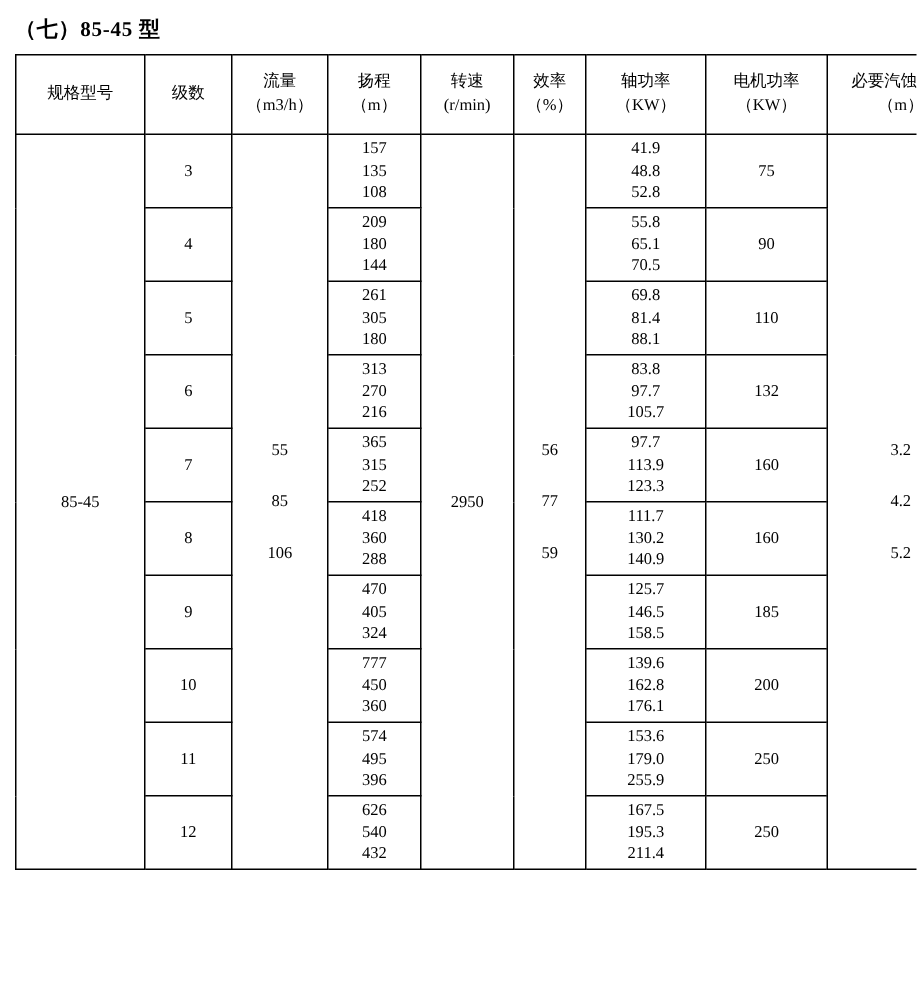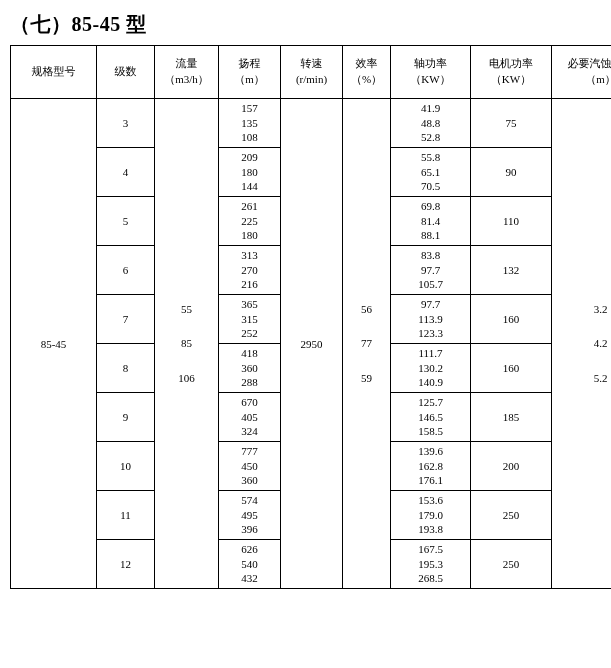--- a/index.html
+++ b/index.html
@@ -15,21 +15,21 @@
     -webkit-font-smoothing: antialiased;
   }
   .page {
     position: relative;
     width: 611px;
     height: 668px;
     box-sizing: border-box;
     padding: 0;
   }
   .doc-title {
-    font-size: 20px;
+    font-size: 14px;
     font-weight: bold;
     font-family: "Liberation Serif", "DejaVu Serif", serif;
     margin: 11px 0 7px 10px;
     letter-spacing: 0.5px;
   }
   table.spec {
     border-collapse: collapse;
     width: 591px;
     margin-left: 10px;
     table-layout: fixed;
@@ -204,21 +204,21 @@
           <span class="v">65.1</span>
           <span class="v">70.5</span>
         </td>
         <td class="motor-cell">90</td>
       </tr>
 
       <tr>
         <td class="stage-cell">5</td>
         <td class="triple">
           <span class="v">261</span>
-          <span class="v">225</span>
+          <span class="v">305</span>
           <span class="v">180</span>
         </td>
         <td class="triple">
           <span class="v">69.8</span>
           <span class="v">81.4</span>
           <span class="v">88.1</span>
         </td>
         <td class="motor-cell">110</td>
       </tr>
 
@@ -263,21 +263,21 @@
           <span class="v">111.7</span>
           <span class="v">130.2</span>
           <span class="v">140.9</span>
         </td>
         <td class="motor-cell">160</td>
       </tr>
 
       <tr>
         <td class="stage-cell">9</td>
         <td class="triple">
-          <span class="v">670</span>
+          <span class="v">470</span>
           <span class="v">405</span>
           <span class="v">324</span>
         </td>
         <td class="triple">
           <span class="v">125.7</span>
           <span class="v">146.5</span>
           <span class="v">158.5</span>
         </td>
         <td class="motor-cell">185</td>
       </tr>
@@ -300,34 +300,34 @@
       <tr>
         <td class="stage-cell">11</td>
         <td class="triple">
           <span class="v">574</span>
           <span class="v">495</span>
           <span class="v">396</span>
         </td>
         <td class="triple">
           <span class="v">153.6</span>
           <span class="v">179.0</span>
-          <span class="v">193.8</span>
+          <span class="v">255.9</span>
         </td>
         <td class="motor-cell">250</td>
       </tr>
 
       <tr>
         <td class="stage-cell">12</td>
         <td class="triple">
           <span class="v">626</span>
           <span class="v">540</span>
           <span class="v">432</span>
         </td>
         <td class="triple">
           <span class="v">167.5</span>
           <span class="v">195.3</span>
-          <span class="v">268.5</span>
+          <span class="v">211.4</span>
         </td>
         <td class="motor-cell">250</td>
       </tr>
     </tbody>
   </table>
 </div>
 
 </body></html>

